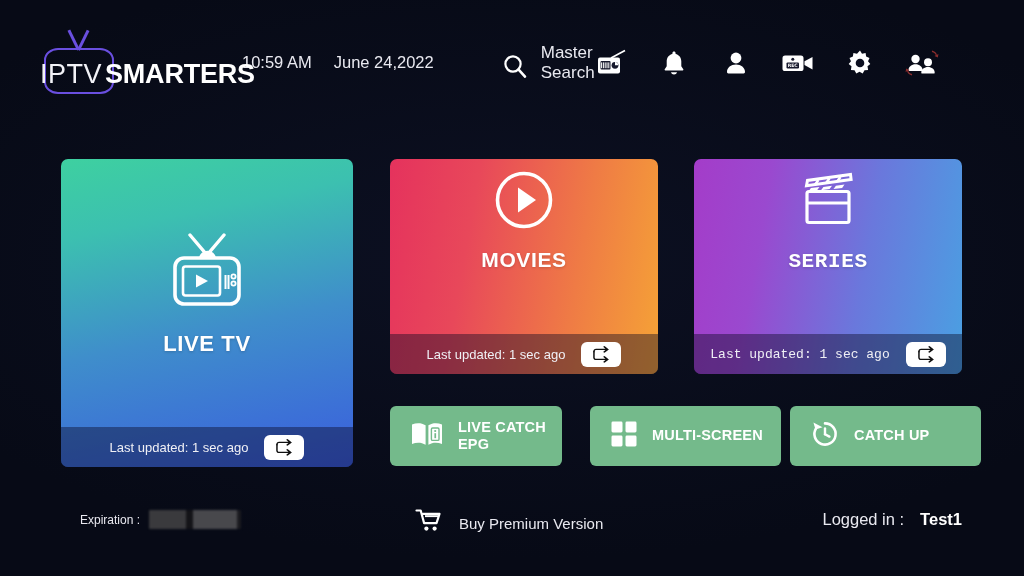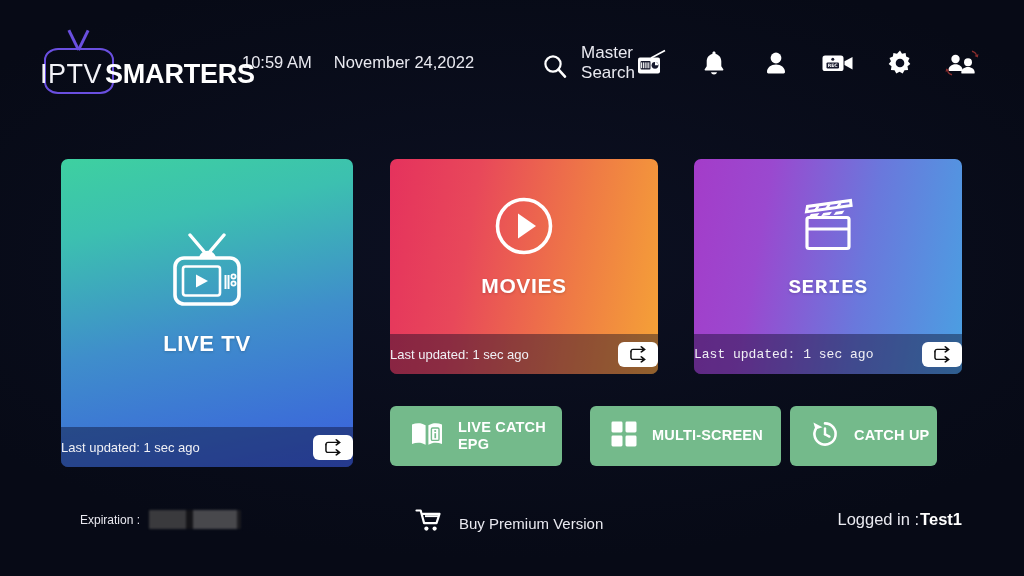--- a/index.html
+++ b/index.html
@@ -98,34 +98,34 @@
     left: 694px; top: 0; width: 268px; height: 215px;
     background: linear-gradient(100deg, #a43cc9 0%, #9a49cf 26%, #6a78dc 62%, #4aa0e2 100%);
     font-family: Liberation Mono, monospace;
   }
   .card-body {
     position: absolute; left: 0; right: 0; top: 0;
     display: flex; flex-direction: column;
     align-items: center; justify-content: center;
   }
   .card-live .card-body { height: 268px; }
-  .card-movies .card-body, .card-series .card-body { height: 124px; margin-top: 26px; }
+  .card-movies .card-body, .card-series .card-body { height: 124px; }
   .card-title {
     color: #ffffff; font-weight: 700;
     letter-spacing: 0.6px; margin-top: 14px;
     text-shadow: 0 1px 3px rgba(0,0,0,.18);
   }
   .card-live .card-title { font-size: 22px; }
   .card-movies .card-title, .card-series .card-title { font-size: 21px; }
 
   .card-footer {
     position: absolute; left: 0; right: 0; bottom: 0;
     height: 40px;
     background: rgba(10,8,34,.42);
-    display: flex; align-items: center; justify-content: space-between;
+    display: flex; align-items: center; justify-content: center;
     gap: 16px;
     margin-top: 21px;
   }
   .card-live .card-footer { height: 40px; }
   .updated-text {
     color: #f0f0f5; font-size: 13px;
   }
   .refresh-btn {
     width: 40px; height: 25px;
     background: #ffffff; border-radius: 6px;
@@ -137,21 +137,21 @@
   .actions { position: absolute; top: 406px; left: 0; width: 1024px; }
   .act-btn {
     position: absolute; top: 0;
     height: 60px; border-radius: 6px;
     background: #74ba8b;
     display: flex; align-items: center;
     padding-left: 20px; gap: 14px;
   }
   .act-epg   { left: 390px; width: 172px; }
   .act-multi { left: 590px; width: 191px; }
-  .act-catch { left: 790px; width: 147px; }
+  .act-catch { left: 790px; width: 191px; }
   .act-label {
     color: #ffffff; font-weight: 700;
     font-size: 14.5px; letter-spacing: 0.2px;
     line-height: 1.18;
   }
   .act-epg .act-label { max-width: 96px; }
 
   
   .bottom {
     position: absolute; bottom: 32px; left: 0;
@@ -173,21 +173,21 @@
     filter: blur(1.1px);
     border-radius: 1px;
   }
   .buy-group {
     position: absolute; left: 415px; top: -2px;
     display: flex; align-items: center; gap: 14px;
   }
   .buy-label { color: #e9e9f0; font-size: 15px; }
   .login-group {
     position: absolute; right: 62px; top: 0;
-    display: flex; align-items: baseline; gap: 1px;
+    display: flex; align-items: baseline; gap: 16px;
   }
   .login-label { color: #e9e9f0; font-size: 16.5px; }
   .login-user { color: #ffffff; font-size: 16.5px; font-weight: 700; }
 </style>
 </head>
 <body>
 
 <div class="screen">
 
   <div class="header">
@@ -196,21 +196,21 @@
       <div class="logo-tv"></div>
       <div class="logo-ant l"></div>
       <div class="logo-ant r"></div>
       <div class="logo-text">
         <span class="logo-iptv">IPTV</span>
         <span class="logo-smarters">SMARTERS</span>
       </div>
     </div>
 
     <div class="clock">10:59 AM</div>
-    <div class="datestr">November 24,2022</div>
+    <div class="datestr">June 24,2022</div>
 
     <div class="search-group">
       <span>
         <svg width="26" height="26" viewBox="0 0 26 26">
           <circle cx="11" cy="11" r="7.6" fill="none" stroke="#ffffff" stroke-width="2.2"></circle>
           <line x1="16.4" y1="16.4" x2="23" y2="23.6" stroke="#ffffff" stroke-width="2.6" stroke-linecap="round"></line>
         </svg>
       </span>
       <span class="search-label">Master Search</span>
     </div>

